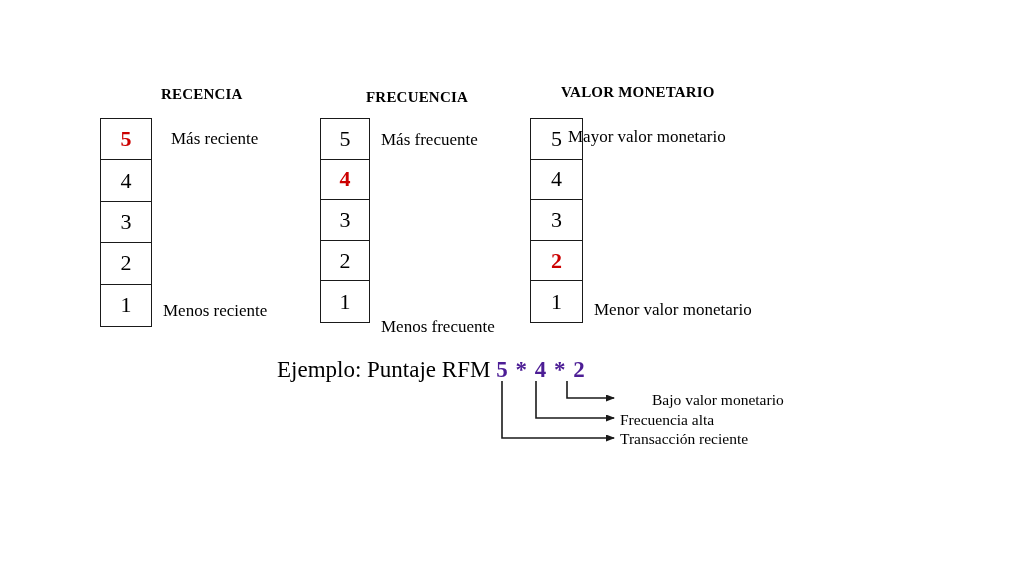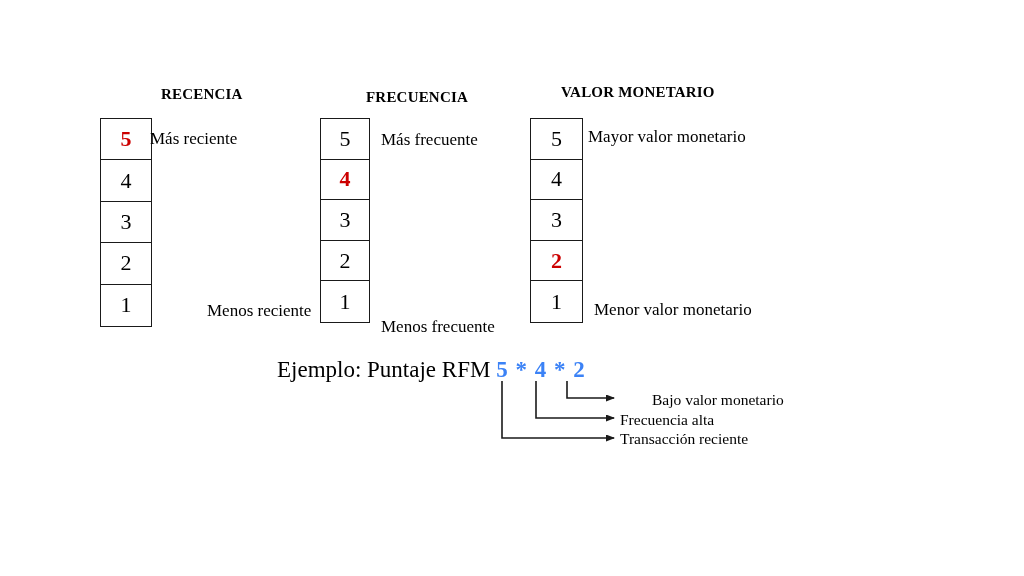--- a/index.html
+++ b/index.html
@@ -69,21 +69,21 @@
   
   #example-line {
     position: absolute;
     left: 277px;
     top: 358px;
     font-size: 23px;
     line-height: 1;
     white-space: nowrap;
   }
   #example-line .score {
-    color: #3b82f6;
+    color: #4c1d95;
     font-weight: bold;
     letter-spacing: 1px;
   }
 
   
   .arrow-label {
     position: absolute;
     font-size: 15.5px;
     white-space: nowrap;
     line-height: 1;
@@ -106,41 +106,41 @@
 
   <div id="columns-layer">
       <div class="col-header" style="left: 161px; top: 86px;">RECENCIA</div>
       <div class="ladder" style="left: 100px; top: 118px; width: 52px; height: 209px;">
         <div class="cell hl" style="height: 20%;">5</div>
         <div class="cell" style="height: 20%;">4</div>
         <div class="cell" style="height: 20%;">3</div>
         <div class="cell" style="height: 20%;">2</div>
         <div class="cell" style="height: 20%;">1</div>
       </div>
-      <div class="side-label" style="left: 150px; top: 130px;">Más reciente</div>
-      <div class="side-label" style="left: 163px; top: 302px; margin-left: 44px;">Menos reciente</div>
+      <div class="side-label" style="left: 171px; top: 130px;">Más reciente</div>
+      <div class="side-label" style="left: 163px; top: 302px;">Menos reciente</div>
       <div class="col-header" style="left: 366px; top: 89px;">FRECUENCIA</div>
       <div class="ladder" style="left: 320px; top: 118px; width: 50px; height: 205px;">
         <div class="cell" style="height: 20%;">5</div>
         <div class="cell hl" style="height: 20%;">4</div>
         <div class="cell" style="height: 20%;">3</div>
         <div class="cell" style="height: 20%;">2</div>
         <div class="cell" style="height: 20%;">1</div>
       </div>
       <div class="side-label" style="left: 381px; top: 131px;">Más frecuente</div>
       <div class="side-label" style="left: 381px; top: 318px;">Menos frecuente</div>
       <div class="col-header" style="left: 561px; top: 84px; text-align: center;">VALOR MONETARIO</div>
       <div class="ladder" style="left: 530px; top: 118px; width: 53px; height: 205px;">
         <div class="cell" style="height: 20%;">5</div>
         <div class="cell" style="height: 20%;">4</div>
         <div class="cell" style="height: 20%;">3</div>
         <div class="cell hl" style="height: 20%;">2</div>
         <div class="cell" style="height: 20%;">1</div>
       </div>
-      <div class="side-label" style="left: 588px; top: 128px;">Mayor valor monetario</div>
+      <div class="side-label" style="left: 568px; top: 128px;">Mayor valor monetario</div>
       <div class="side-label" style="left: 594px; top: 301px;">Menor valor monetario</div>
     </div>
 
   <div id="example-line">
     <span>Ejemplo: Puntaje RFM </span><span class="score">5 * 4 * 2</span>
   </div>
 
   <svg id="connector-svg" viewBox="0 0 1024 576">
     <defs>
       <marker id="arrowhead" markerWidth="9" markerHeight="7" refX="8" refY="3.5" orient="auto" markerUnits="userSpaceOnUse">

